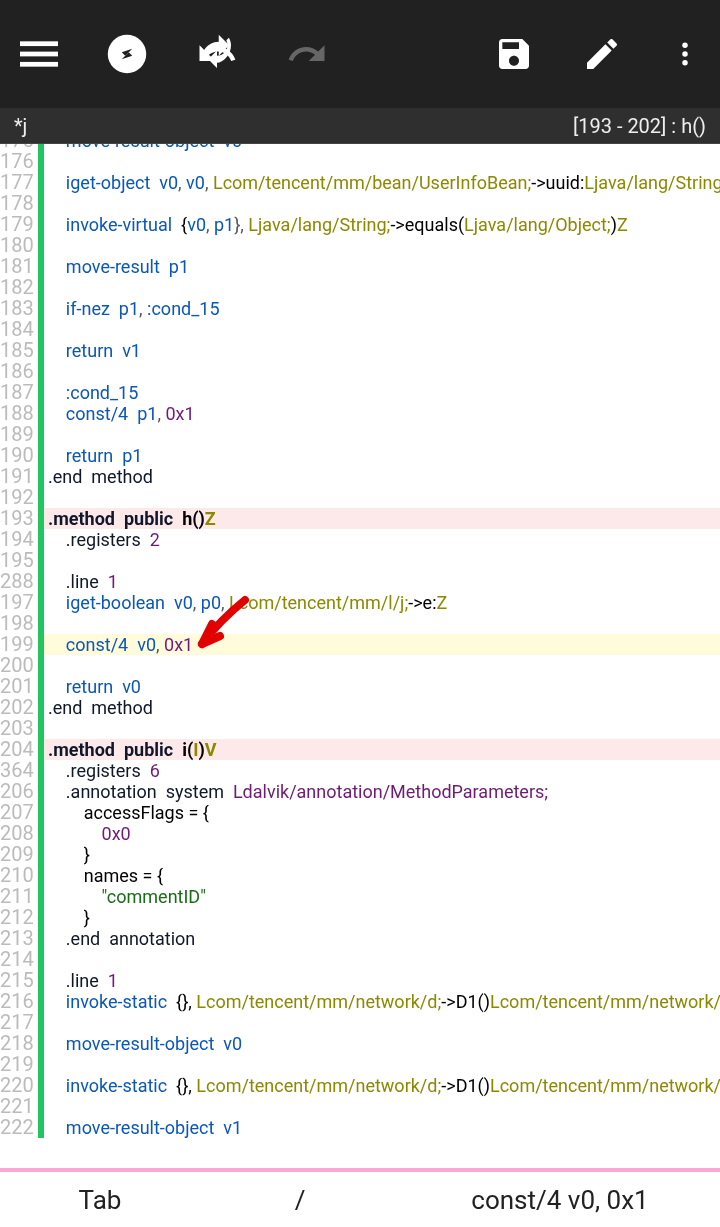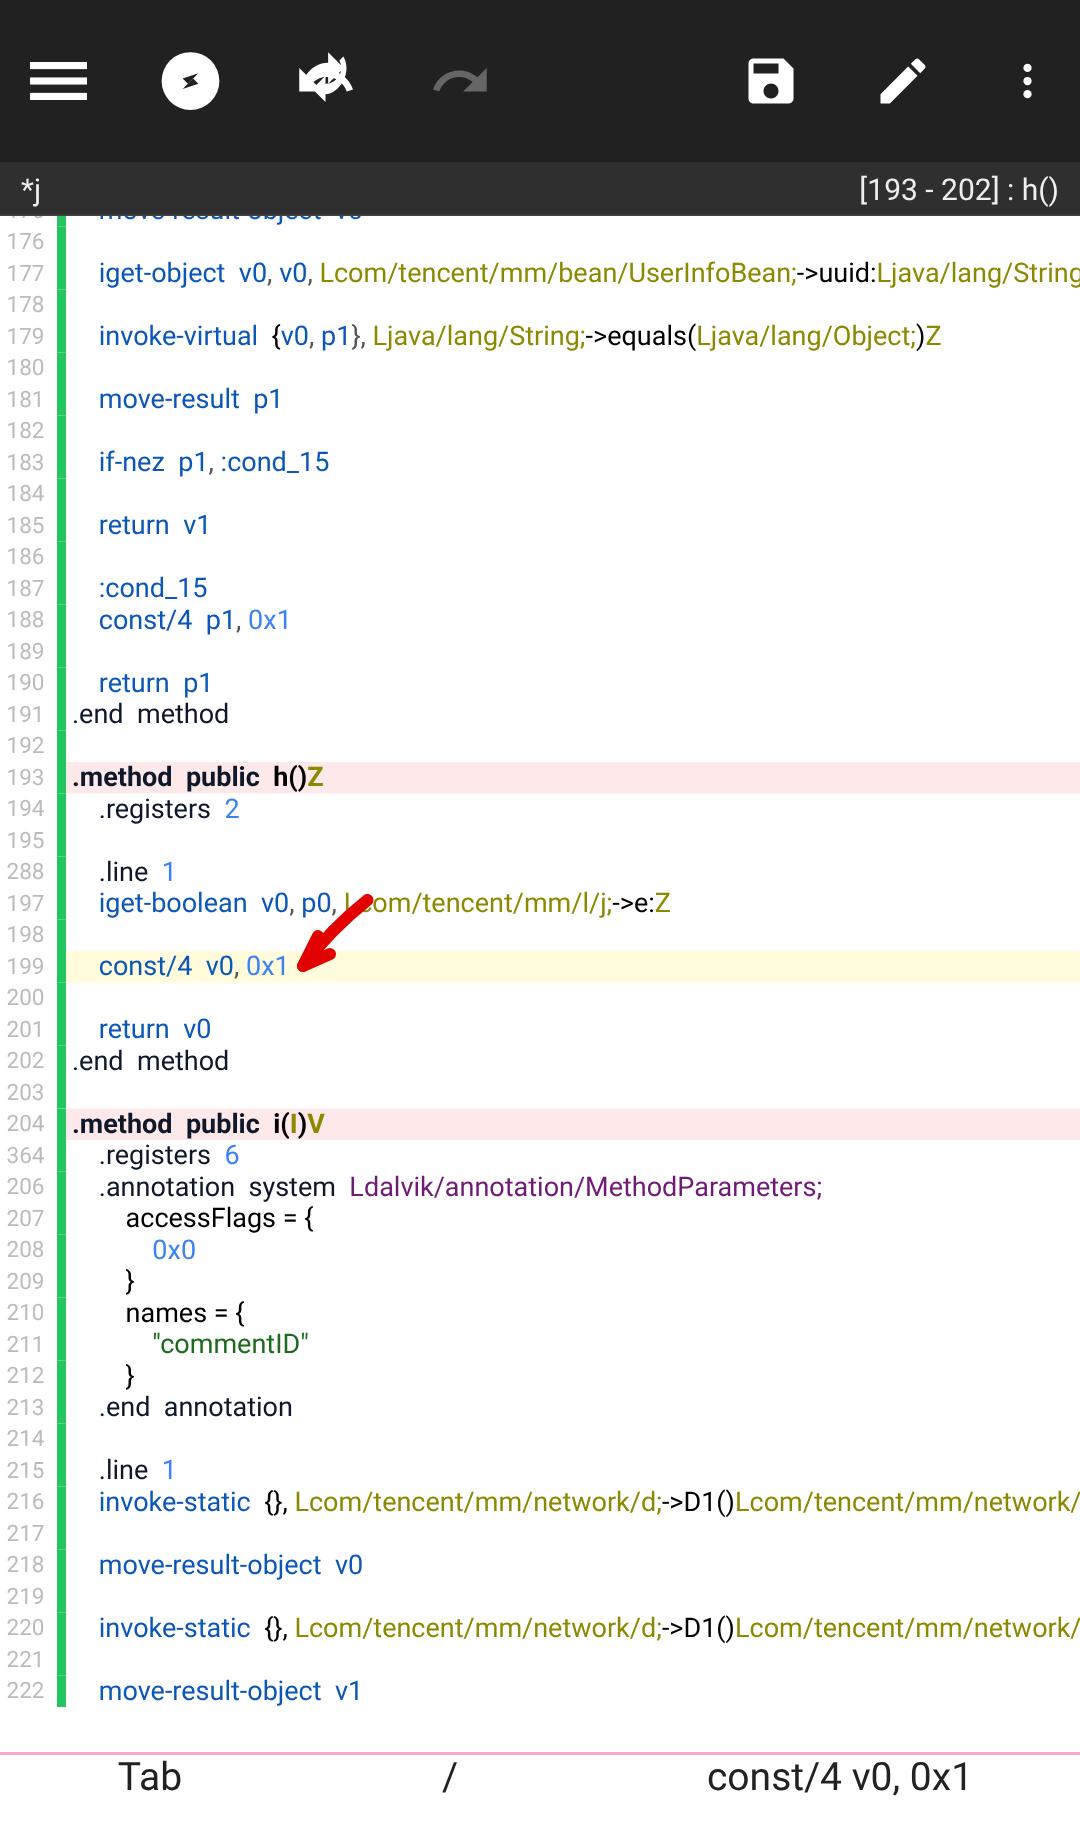--- a/index.html
+++ b/index.html
@@ -4,37 +4,37 @@
 <style>
   * { margin: 0; padding: 0; box-sizing: border-box; }
   html, body { width: 720px; height: 1227px; font-family: "Roboto", "Helvetica Neue", Arial, sans-serif; background: #fff; overflow: hidden; }
   .toolbar { background: #212121; height: 108px; display: flex; align-items: center; padding: 0 20px; justify-content: space-between; }
   .toolbar .left { display: flex; align-items: center; gap: 48px; }
   .toolbar .right { display: flex; align-items: center; gap: 48px; }
   .toolbar .icon { color: #fff; display: flex; align-items: center; justify-content: center; }
   .toolbar .icon.dim { color: #666; }
   .tabbar { background: #2f2f2f; height: 36px; display: flex; align-items: center; justify-content: space-between; padding: 0 14px; color: #eee; font-size: 20px; border-bottom: 1px solid #444; }
   .editor { position: relative; height: calc(1227px - 108px - 36px - 59px); overflow: hidden; background: #fff; font-family: "Roboto", "Helvetica Neue", Arial, sans-serif; font-size: 18px; line-height: 21px; }
-  .gutter { position: absolute; left: 0; top: 0; width: 38px; background: #fff; color: #bbb; font-size: 15px; text-align: center; padding-right: 4px; user-select: none; }
+  .gutter { position: absolute; left: 0; top: 0; width: 38px; background: #fff; color: #bbb; font-size: 20px; text-align: left; padding-right: 4px; user-select: none; }
   .gutter div { height: 21px; }
   .code { position: absolute; left: 38px; right: 0; top: 0; white-space: pre; }
   .line { height: 21px; padding-left: 4px; border-left: 6px solid #22c55e; }
   .hl-pink { background: #fde9ea; font-weight: bold; }
   .hl-yellow { background: #fffbdb; }
   .kw { color: #0b57b8; }
   .reg { color: #0b57b8; }
   .type { color: #8c8900; }
-  .lit { color: #3b82f6; }
+  .lit { color: #701a75; }
   .dir { color: #0f172a; }
   .label { color: #0b57b8; }
   .ann { color: #701a75; }
   .str { color: #1a6b1a; }
   .punc { color: #555; }
   .arrow-overlay { position: absolute; left: 190px; top: 448px; pointer-events: none; }
-  .bottombar { height: 59px; display: flex; background: #fff; border-top: 2px solid #f9a8d4; font-size: 26px; color: #222; }
+  .bottombar { height: 59px; display: flex; align-items: center; background: #fff; border-top: 4px solid #f9a8d4; font-size: 26px; color: #222; }
   .bottombar > div { flex: 1; text-align: center; }
   .bottombar .sel { flex: 1.6; }
 </style>
 </head>
 <body>
 
 <div class="toolbar">
   <div class="left">
     <span class="icon">
       <svg width="38" height="38" viewBox="0 0 24 24" fill="white">

